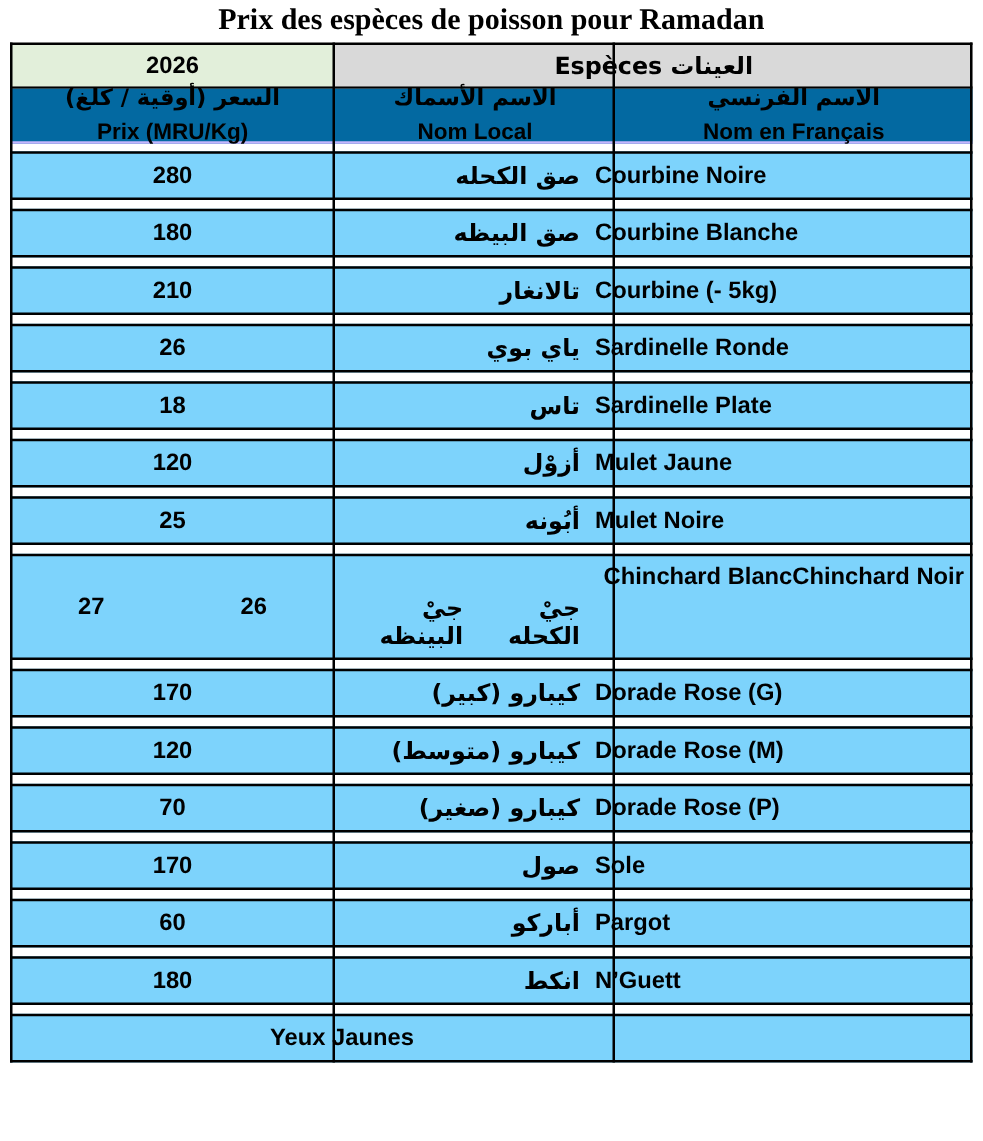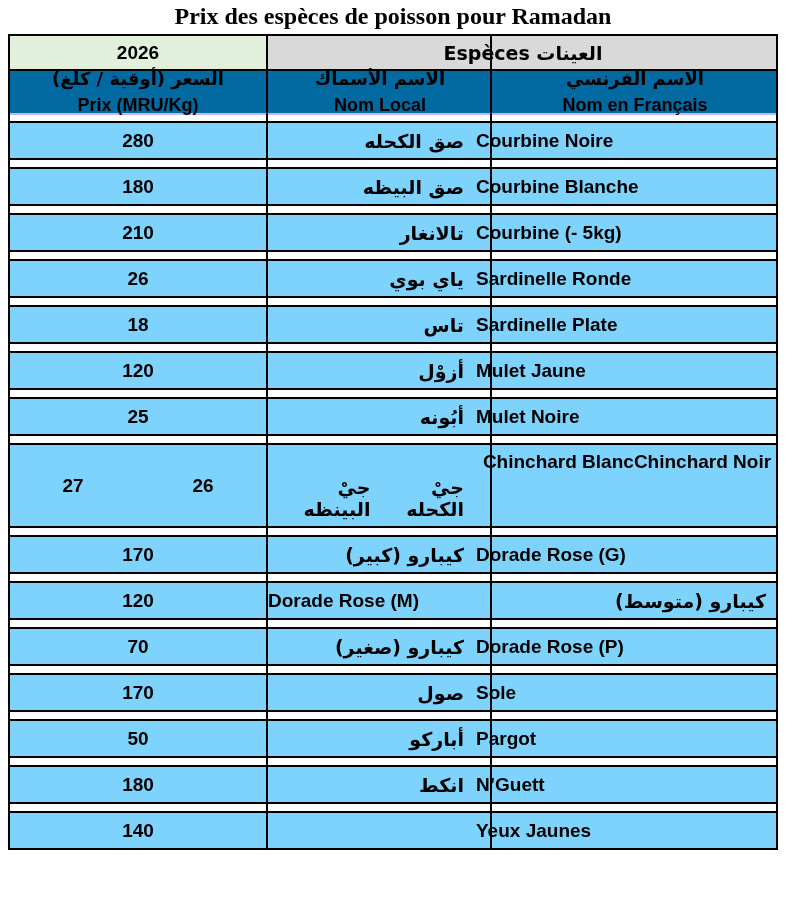--- a/index.html
+++ b/index.html
@@ -233,26 +233,26 @@
       </div>
     <div class="cell c-french">
         <span>Dorade Rose (G)</span>
       </div>
   </div>
 
   <div class="row">
     <div class="cell c-price">
         <span>120</span>
       </div>
+    <div class="cell c-local">
+        <span class="ar">كيبارو (متوسط)</span>
+      </div>
     <div class="cell c-french">
         <span>Dorade Rose (M)</span>
       </div>
-    <div class="cell c-local">
-        <span class="ar">كيبارو (متوسط)</span>
-      </div>
   </div>
 
   <div class="row">
     <div class="cell c-price">
         <span>70</span>
       </div>
     <div class="cell c-local">
         <span class="ar">كيبارو (صغير)</span>
       </div>
     <div class="cell c-french">
@@ -267,21 +267,21 @@
     <div class="cell c-local">
         <span class="ar">صول</span>
       </div>
     <div class="cell c-french">
         <span>Sole</span>
       </div>
   </div>
 
   <div class="row">
     <div class="cell c-price">
-        <span>50</span>
+        <span>60</span>
       </div>
     <div class="cell c-local">
         <span class="ar">أباركو</span>
       </div>
     <div class="cell c-french">
         <span>Pargot</span>
       </div>
   </div>
 
   <div class="row">
@@ -290,23 +290,20 @@
       </div>
     <div class="cell c-local">
         <span class="ar">انكط</span>
       </div>
     <div class="cell c-french">
         <span>N’Guett</span>
       </div>
   </div>
 
   <div class="row">
-    <div class="cell c-price">
-        <span>140</span>
-      </div>
     <div class="cell c-local">
         <span class="ar"></span>
       </div>
     <div class="cell c-french">
         <span>Yeux Jaunes</span>
       </div>
   </div>
 </div>
 
 </body></html>

